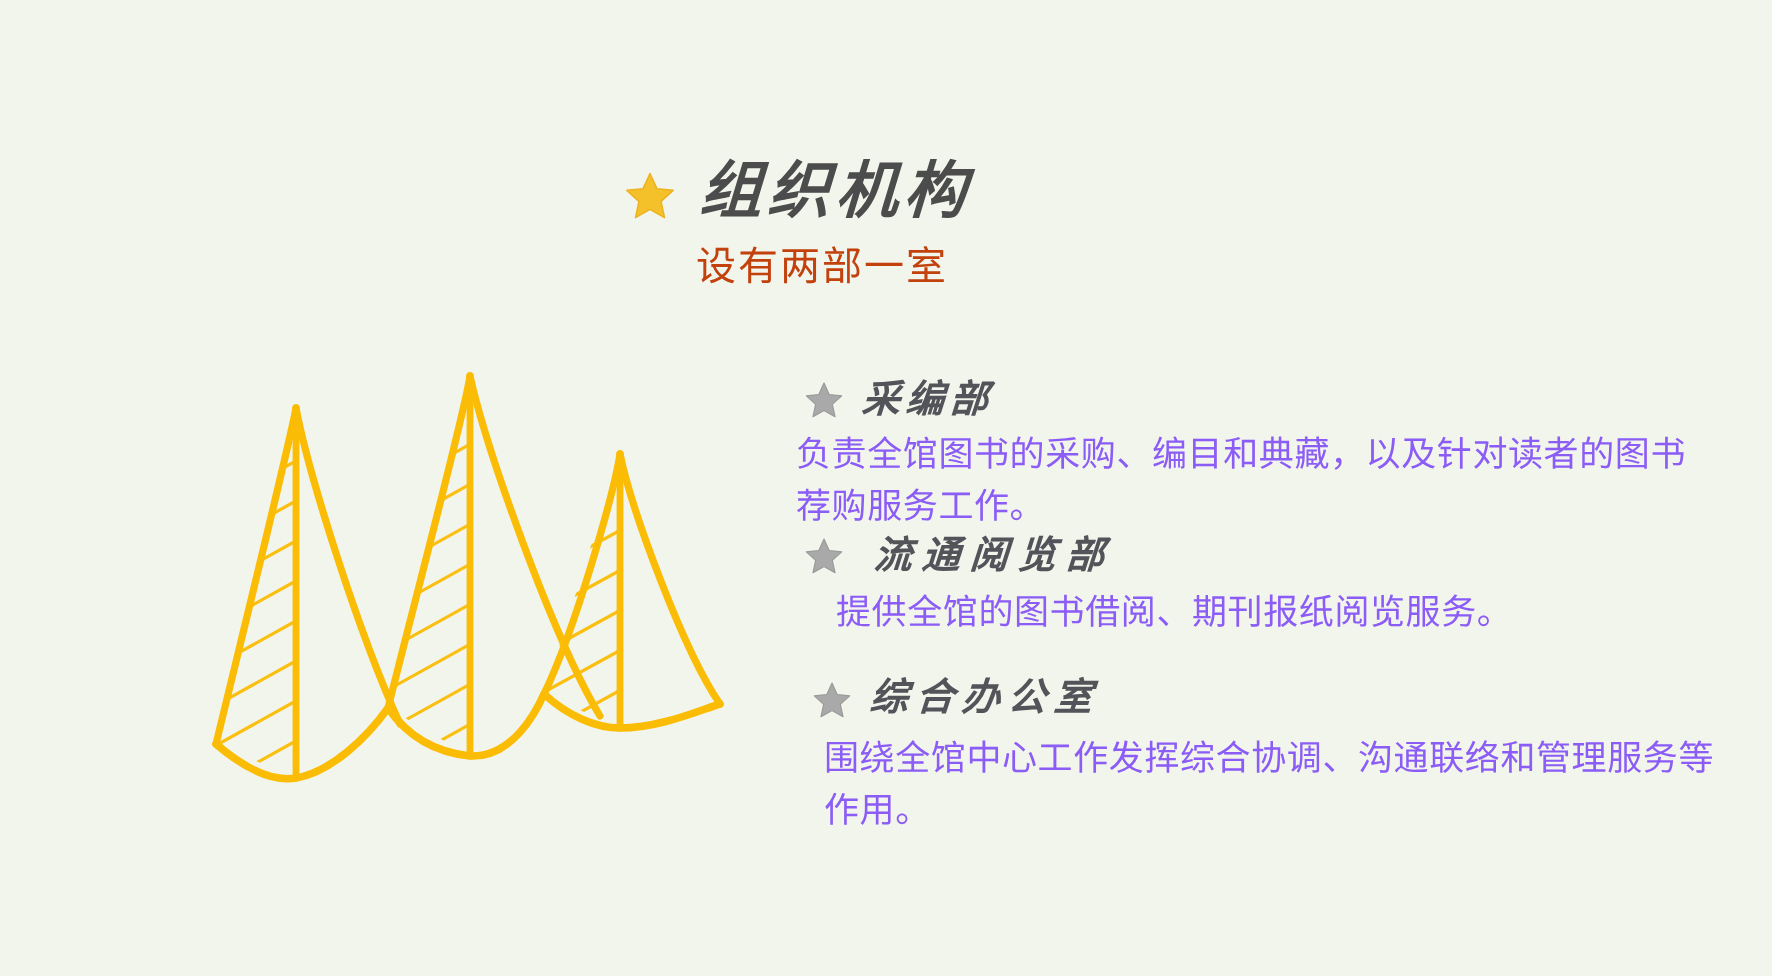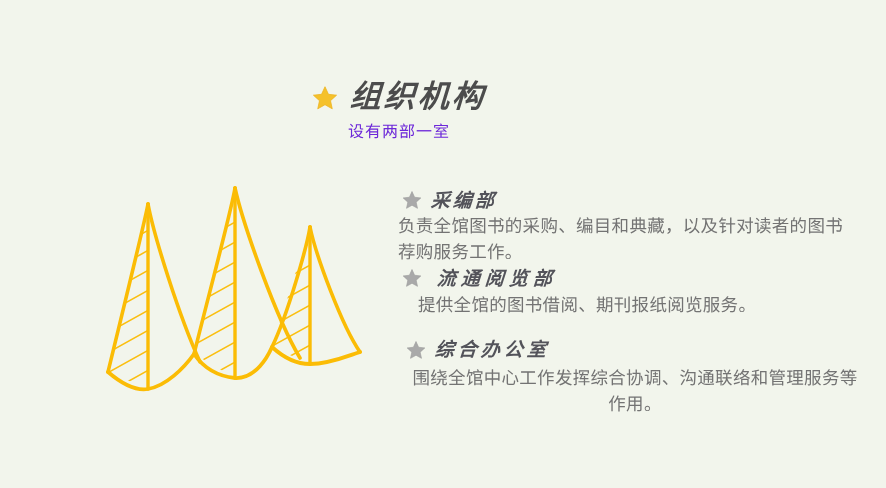--- a/index.html
+++ b/index.html
@@ -48,22 +48,22 @@
     color: #4c4c4c;
     letter-spacing: 3px;
     line-height: 1.05;
     white-space: nowrap;
     font-style: italic;
     transform: skewX(-3deg);
   }
   .subtitle {
     margin-top: 9px;
     margin-left: 36px;
-    font-size: 16px;
-    color: #6d28d9;
+    font-size: 20px;
+    color: #c2410c;
     letter-spacing: 1px;
     line-height: 1.2;
     white-space: nowrap;
   }
 
   
   .mountains {
     position: absolute;
     left: 104px;
     top: 186px;
@@ -99,39 +99,38 @@
     font-weight: bold;
     font-style: italic;
     color: #53535a;
     letter-spacing: 3px;
     transform: skewX(-4deg);
     line-height: 1.1;
   }
   .sec-body {
     font-size: 17.5px;
     line-height: 1.48;
-    color: #737373;
+    color: #8b5cf6;
     letter-spacing: 0.3px;
     margin-top: 3px;
-    font-family: Liberation Mono, monospace;
   }
 
   
   .section.s1 .sec-head { margin-left: 4px; }
   .section.s1 .sec-body { margin-left: 0px; margin-top: 4px; }
 
   .section.s2 { margin-top: 1px; }
   .section.s2 .sec-head { margin-left: 4px; gap: 15px; }
   .section.s2 .sec-title { letter-spacing: 5px; }
   .section.s2 .sec-body { margin-left: 20px; margin-top: 5px; }
 
   .section.s3 { margin-top: 20px; }
   .section.s3 .sec-head { margin-left: 8px; }
   .section.s3 .sec-title { letter-spacing: 4px; }
-  .section.s3 .sec-body { margin-left: 14px; margin-top: 7px; text-align: center; }
+  .section.s3 .sec-body { margin-left: 14px; margin-top: 7px; }
 </style>
 </head>
 <body>
 
 <div class="slide">
 
   <div class="title-block">
     <div class="title-row">
       <svg class="title-star" viewBox="0 0 24 24" aria-hidden="true">
         <polygon points="12,1.6 15.2,8.6 22.7,9.4 17.1,14.5 18.7,22 12,18.2 5.3,22 6.9,14.5 1.3,9.4 8.8,8.6" fill="#f5c12b" stroke="#edb21f" stroke-width="0.7" stroke-linejoin="round"></polygon>

